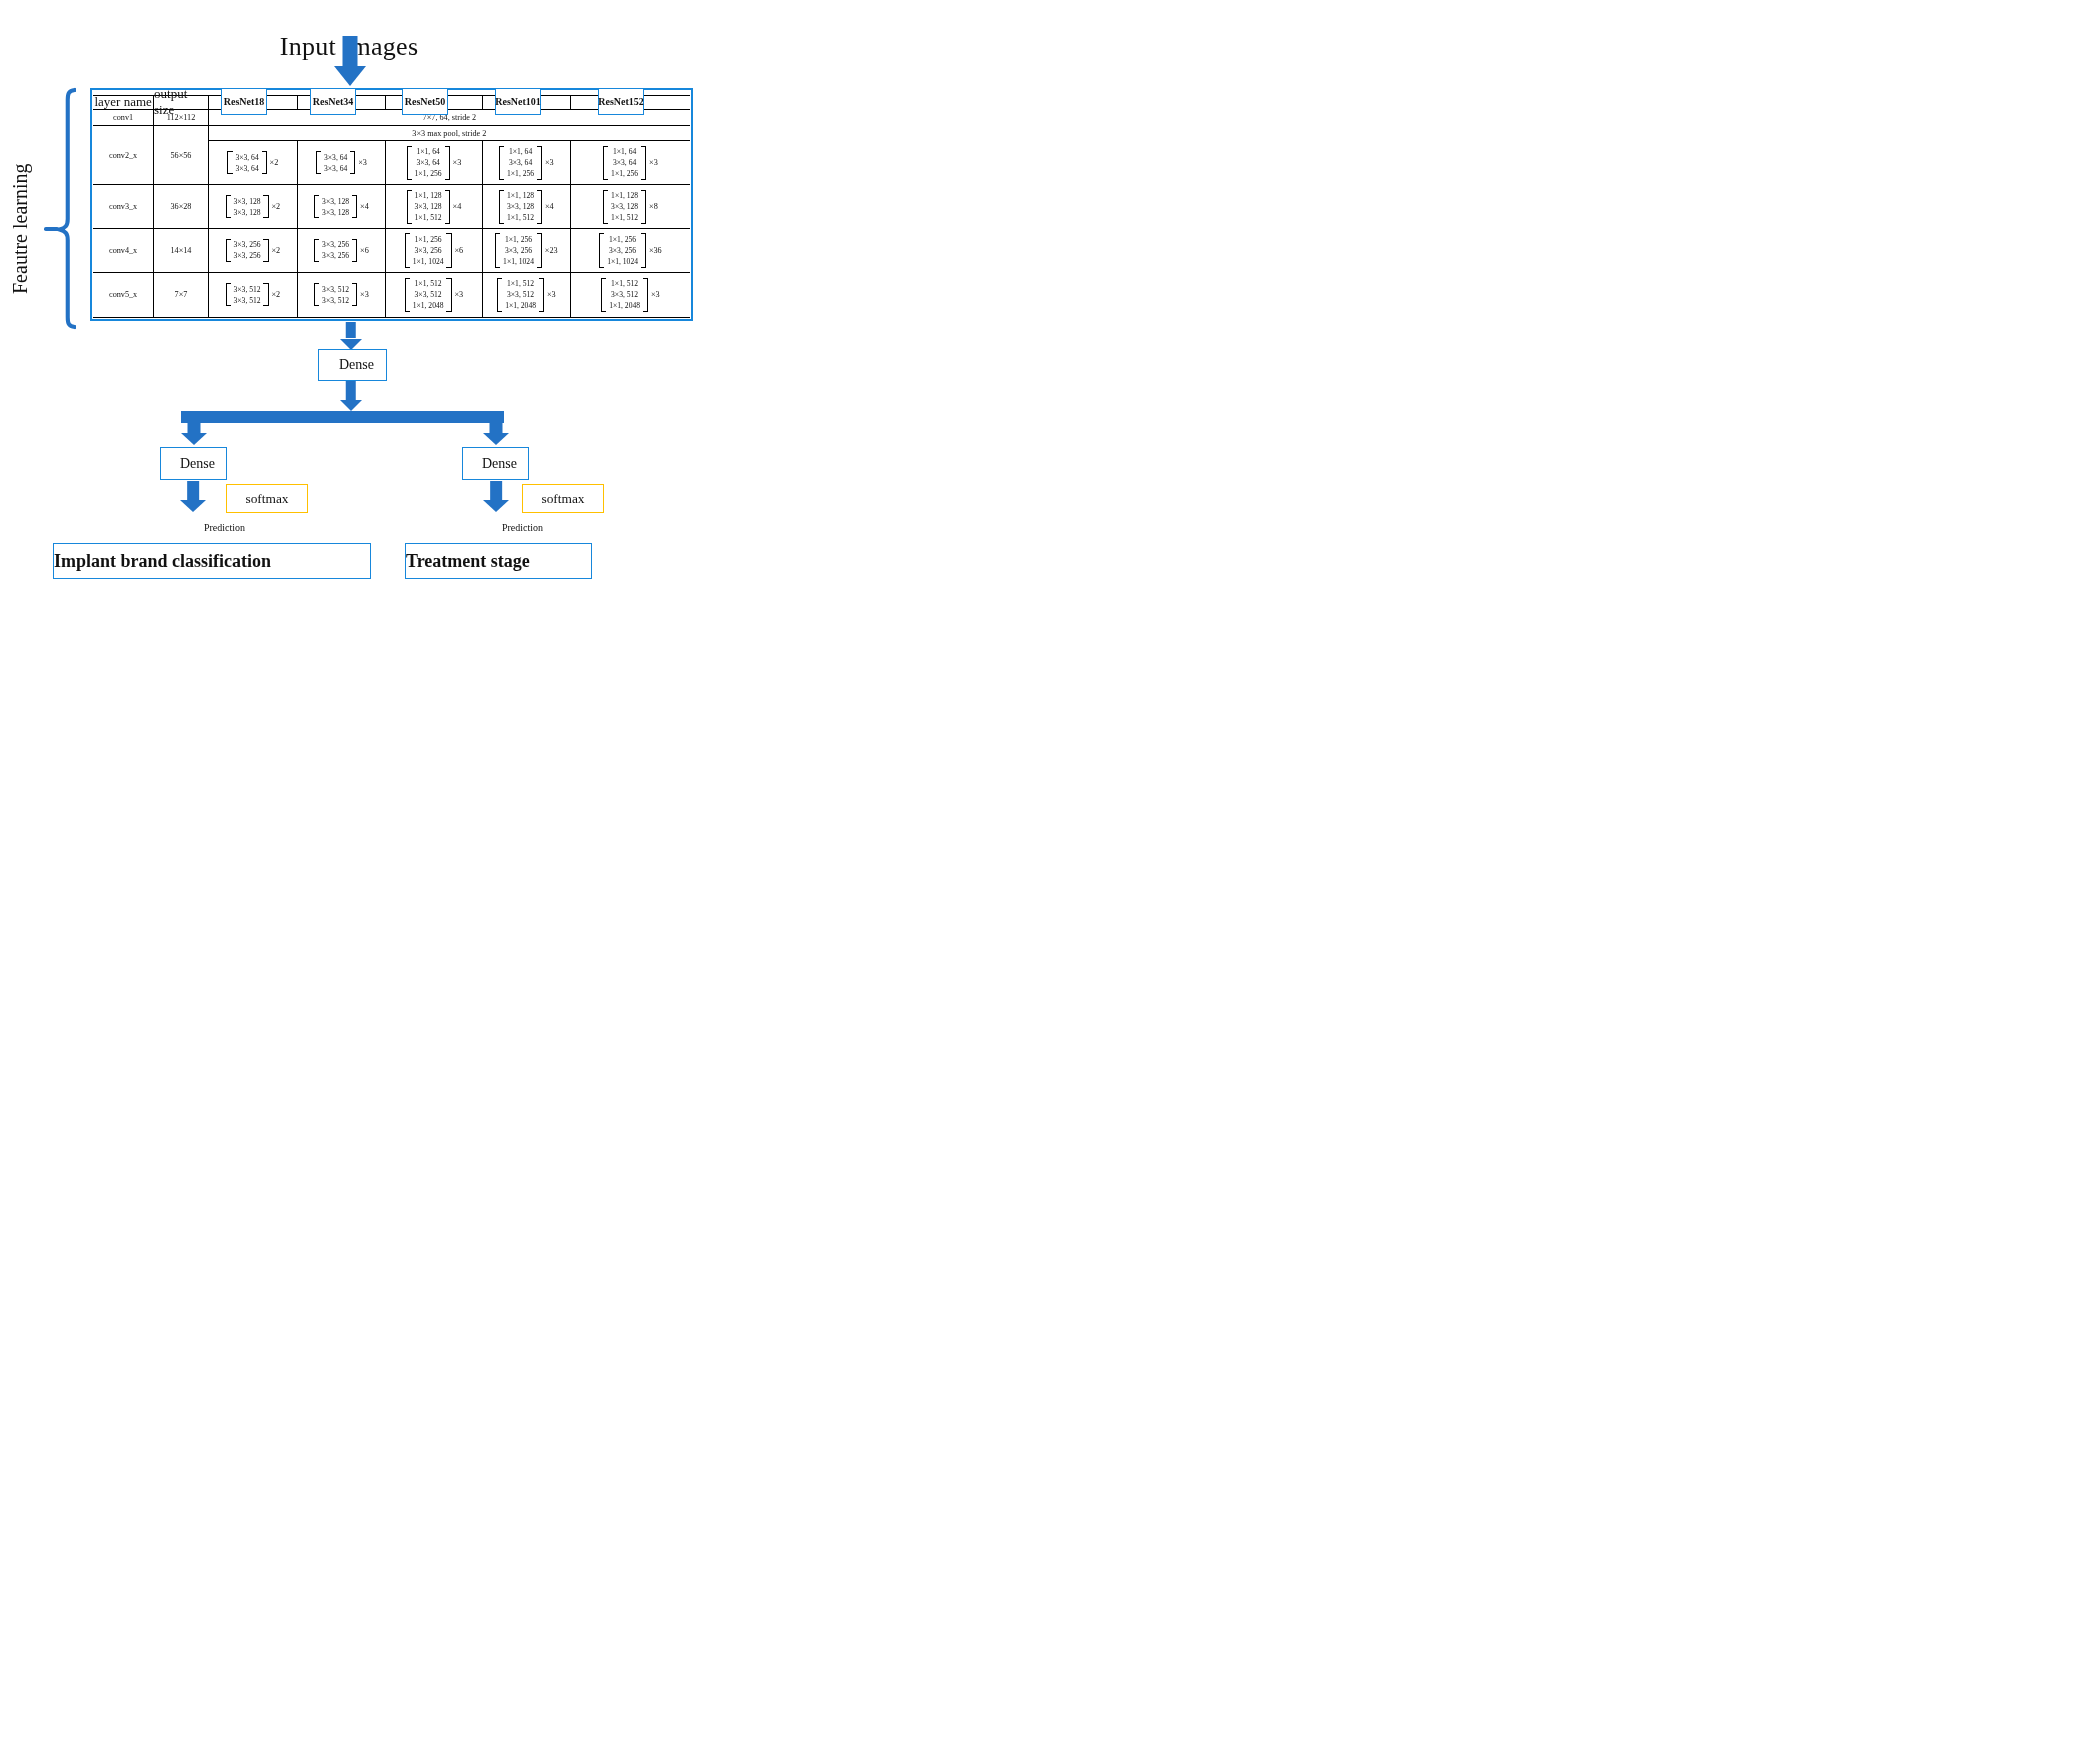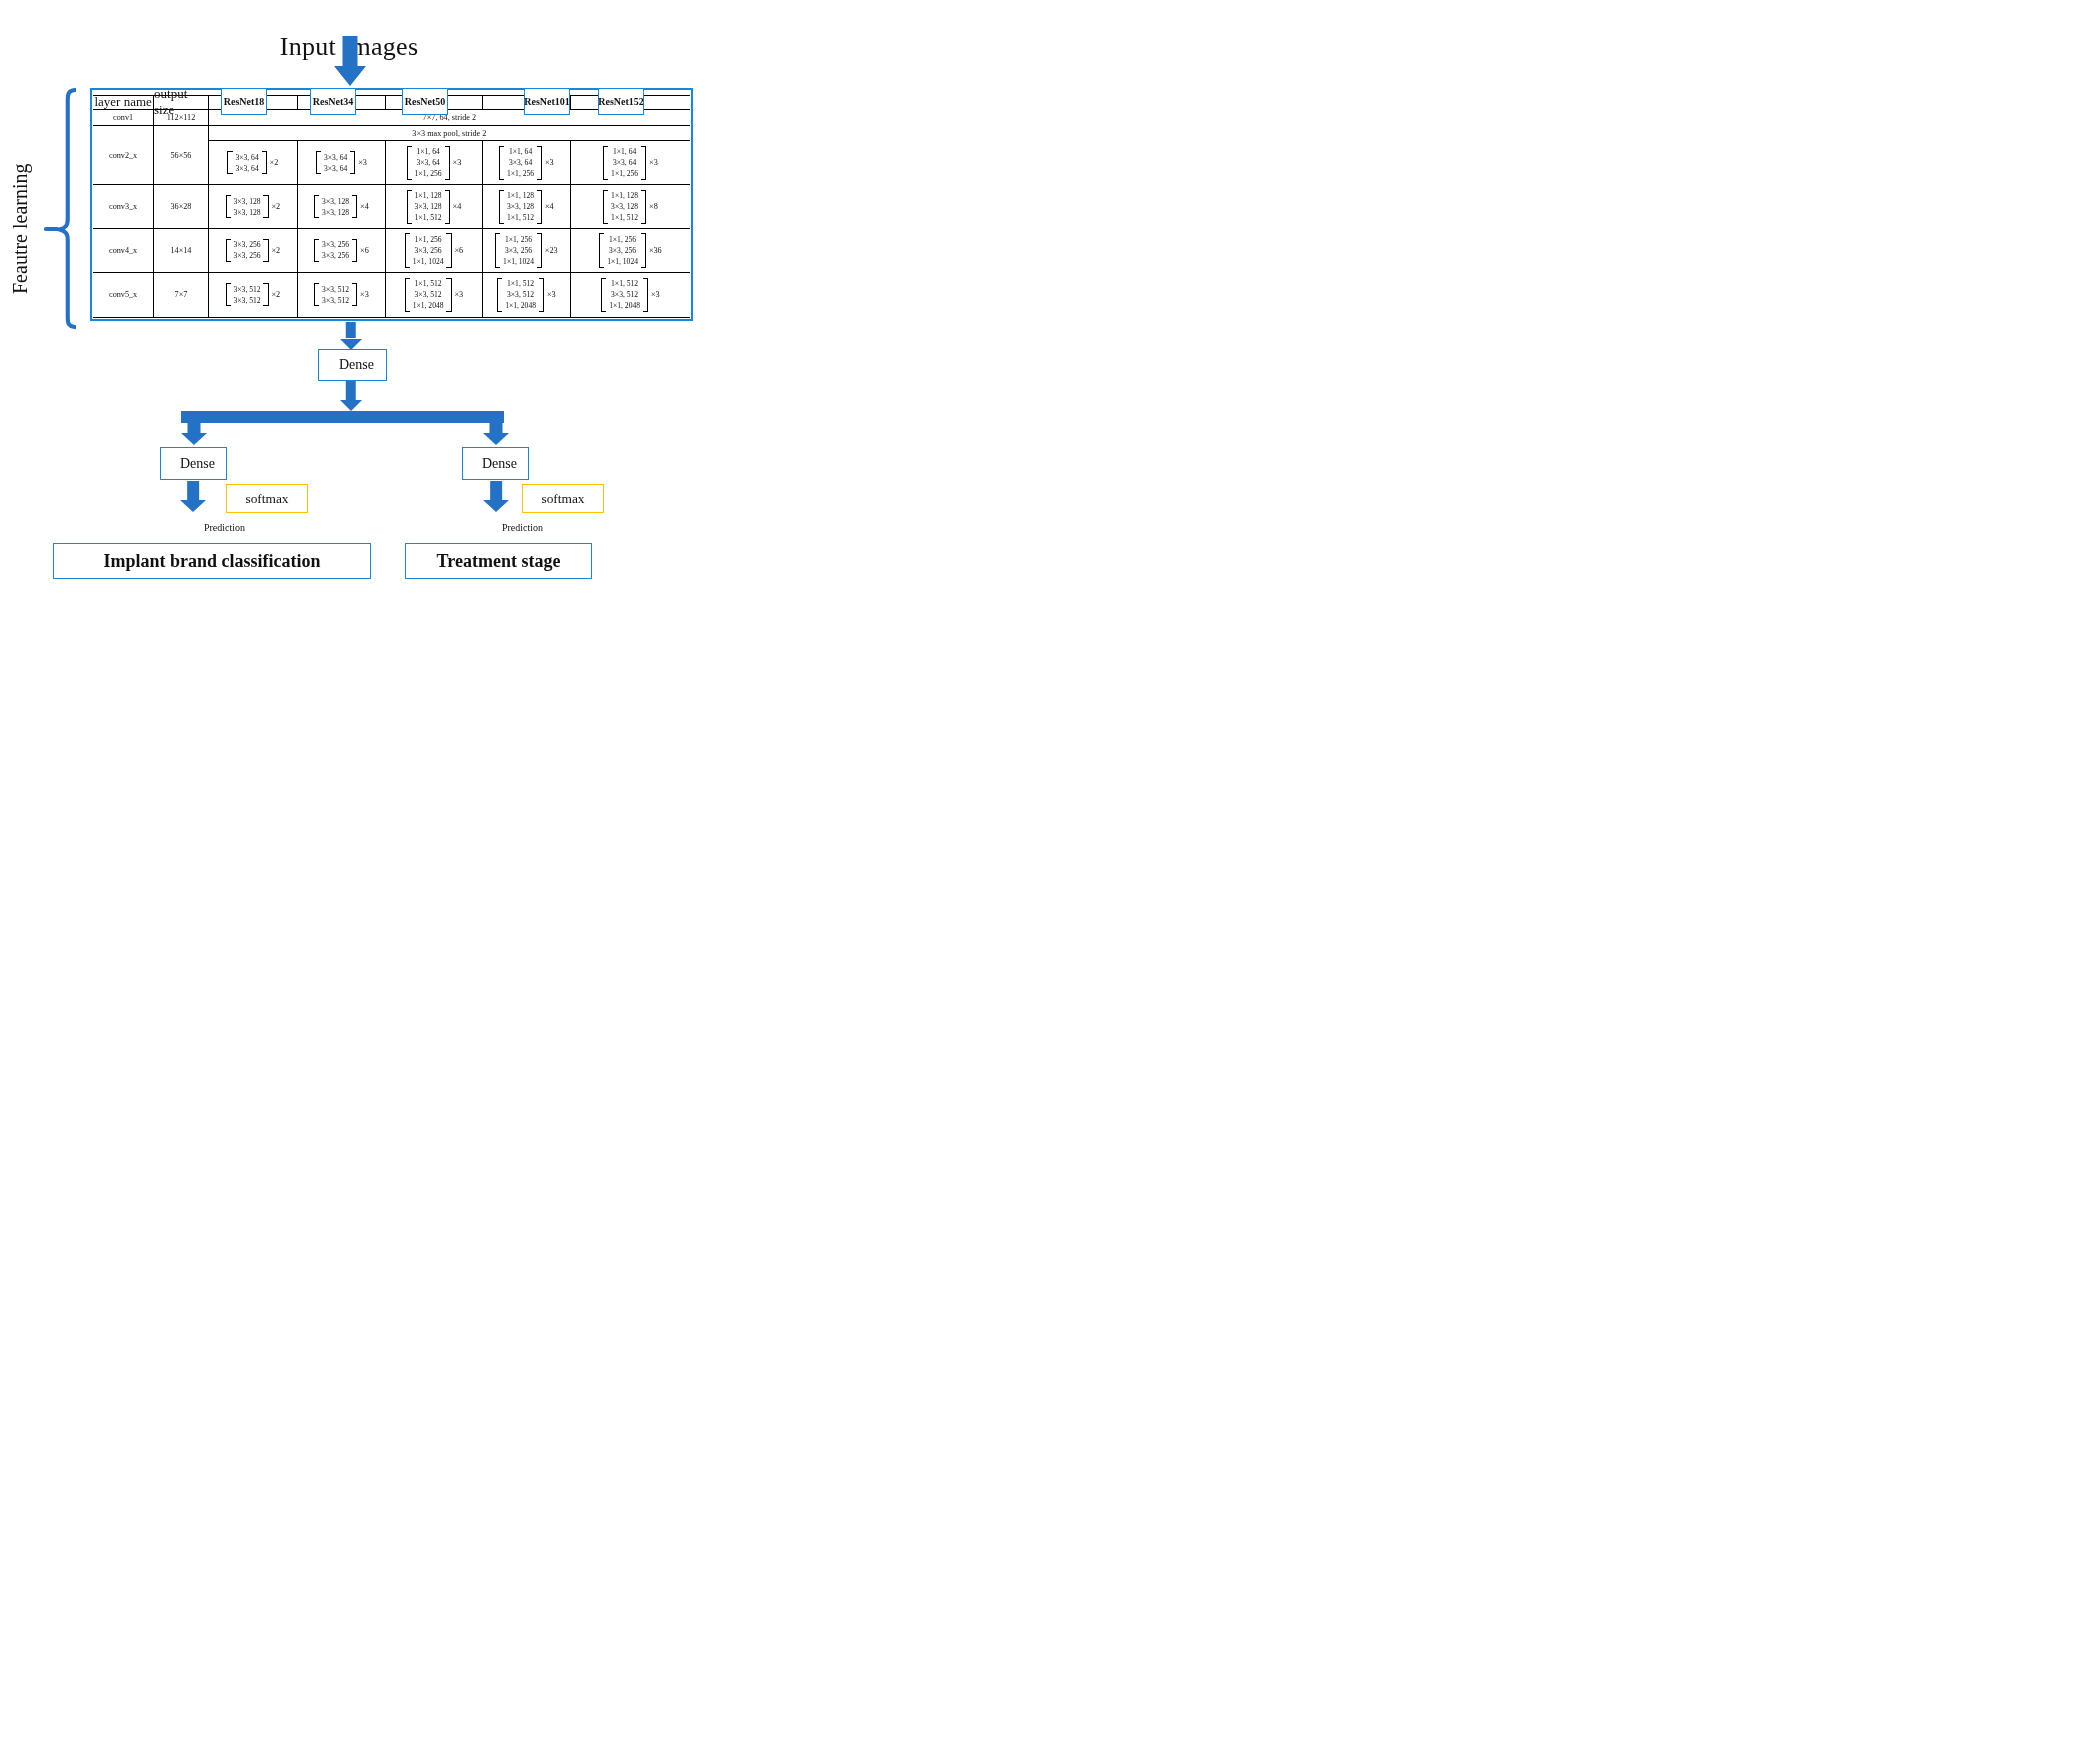--- a/index.html
+++ b/index.html
@@ -56,21 +56,21 @@
                  font-size:20px;white-space:nowrap;}
 
   
   .densebox{position:absolute;box-sizing:border-box;border:1.8px solid var(--azure);background:#fff;
             display:flex;align-items:center;justify-content:center;font-size:14px;padding-left:8px;}
   .softbox{position:absolute;box-sizing:border-box;border:1.8px solid var(--gold);background:#fff;
            display:flex;align-items:center;justify-content:center;font-size:13.4px;}
   .tbar{position:absolute;left:181px;top:411px;width:323px;height:11.7px;background:var(--blue);}
   .pred{position:absolute;width:99px;text-align:right;font-size:10px;}
   .outbox{position:absolute;box-sizing:border-box;border:1.8px solid var(--azure);background:#fff;
-          display:flex;align-items:center;justify-content:center;font-weight:bold;font-size:18px;}
+          display:flex;align-items:center;font-weight:bold;font-size:18px;}
 </style>
 </head>
 <body>
 
 <div class="page">
 
   <div class="title">Input images</div>
 
   <div class="arr" style="left:333px;top:36px;width:33px;height:50px;">
     <div class="sh" style="width:15px;height:32px;"></div>
@@ -81,21 +81,21 @@
     <path d="M32,5 C21,6 20,12 20,22 L20,226 C20,238 16,241 6,244 C16,247 20,250 20,262 L20,394 C20,404 21,410 32,411" fill="none" stroke="#2372C5" stroke-width="7" stroke-linecap="round"></path>
   </svg>
   <div class="brace-tick"></div>
   <div class="feature-label">Feautre learning</div>
 
   <div class="tbl">
 
     <div class="rnbox" style="left:129px;">ResNet18</div>
     <div class="rnbox" style="left:218px;">ResNet34</div>
     <div class="rnbox" style="left:310px;">ResNet50</div>
-    <div class="rnbox" style="left:403px;margin-left:29px;">ResNet101</div>
+    <div class="rnbox" style="left:403px;">ResNet101</div>
     <div class="rnbox" style="left:506px;">ResNet152</div>
 
     <div class="grid">
 
       <div class="cell hdr vr hb">layer name</div>
       <div class="cell hdr vr hb">output size</div>
       <div class="cell vr hb"></div>
       <div class="cell vr hb"></div>
       <div class="cell vr hb"></div>
       <div class="cell vr hb"></div>

